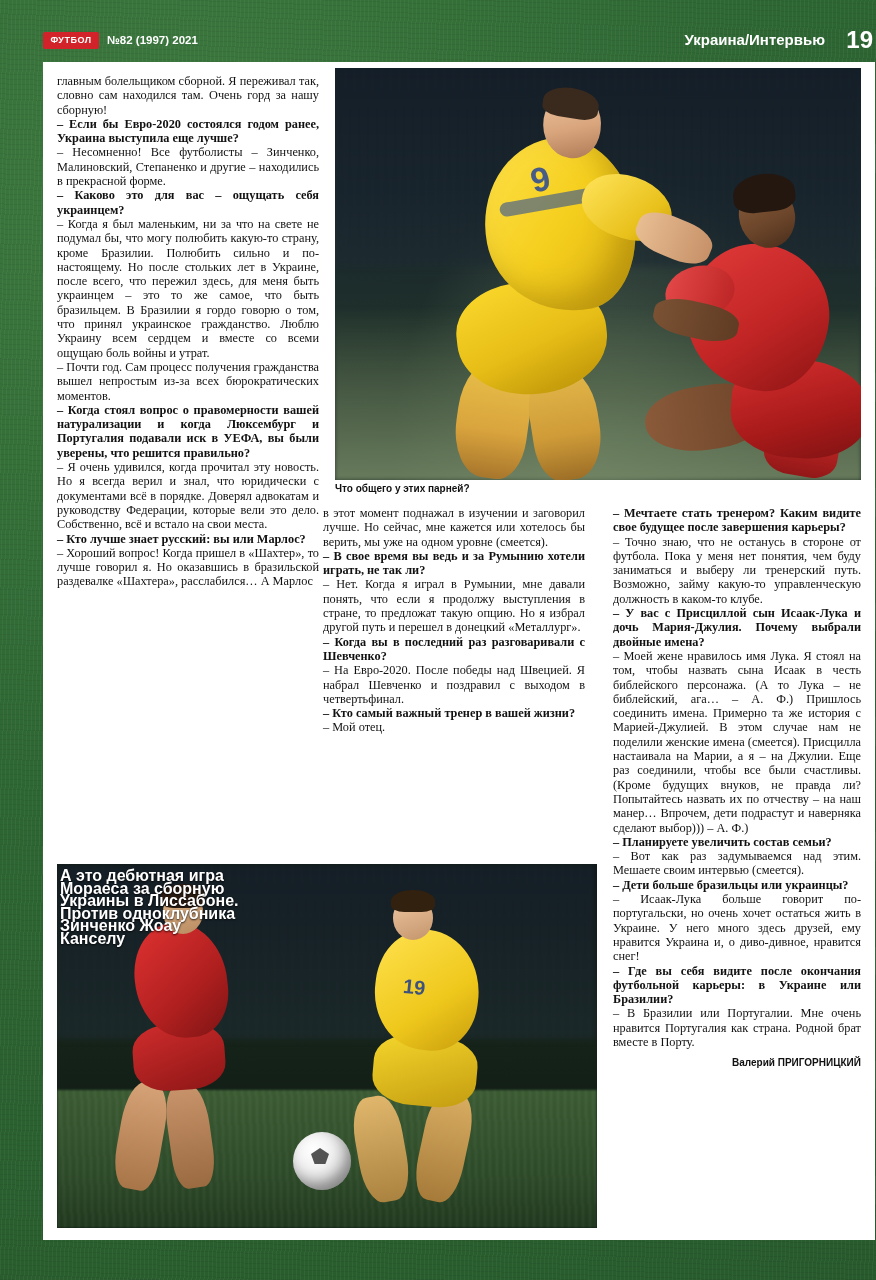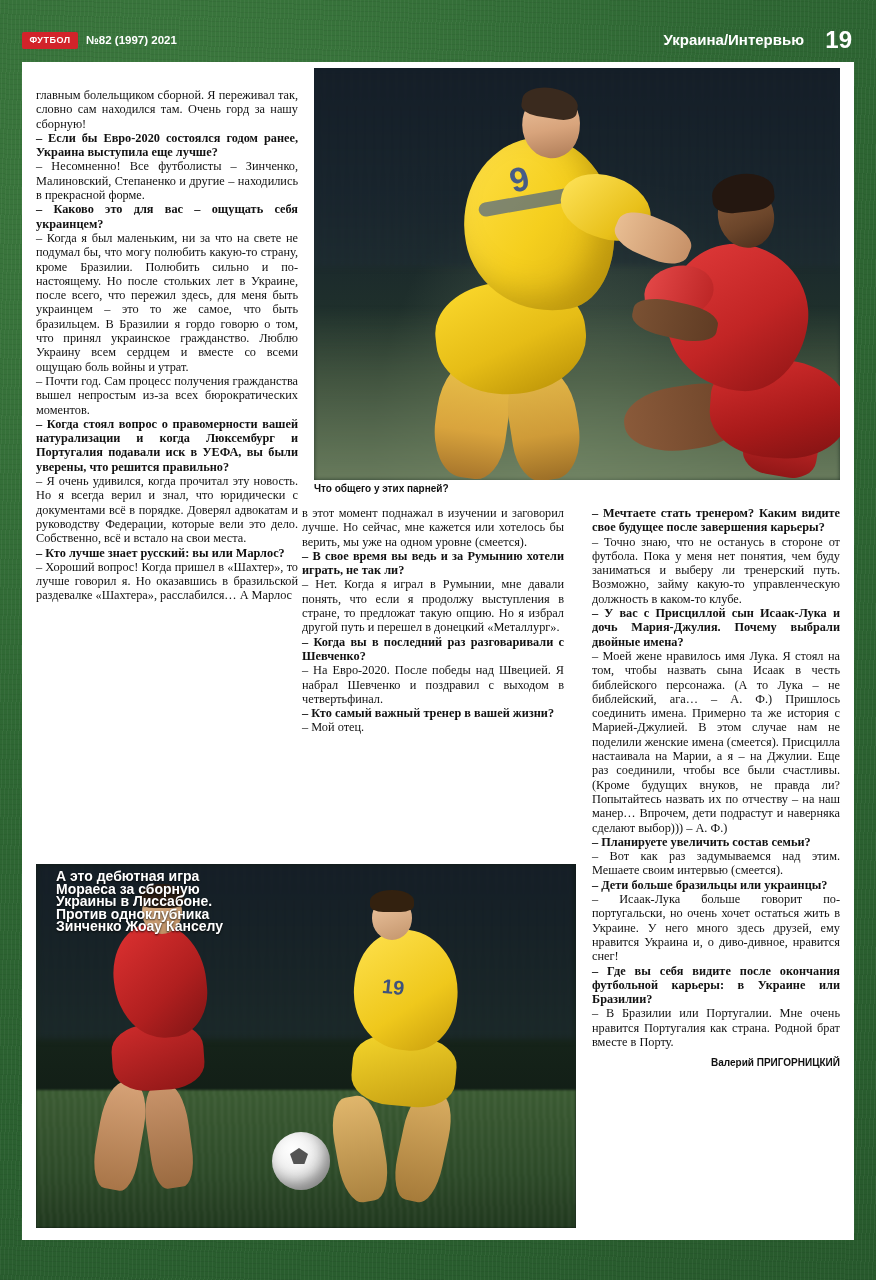--- a/index.html
+++ b/index.html
@@ -21,20 +21,21 @@
     background:
       repeating-linear-gradient(92deg, rgba(255,255,255,0.045) 0px, rgba(255,255,255,0.045) 1px, rgba(0,0,0,0) 1px, rgba(0,0,0,0) 4px),
       repeating-linear-gradient(2deg, rgba(0,0,0,0.05) 0px, rgba(0,0,0,0.05) 1px, rgba(0,0,0,0) 1px, rgba(0,0,0,0) 5px),
       radial-gradient(circle at 20% 15%, #3d7a3f 0%, #2e6733 45%, #27592c 100%);
     z-index: 0;
   }
   .page {
     position: absolute;
     inset: 0;
     z-index: 1;
+    margin-left: 21px;
   }
   
   .header {
     position: absolute;
     top: 30px;
     left: 0;
     width: 876px;
     height: 26px;
   }
   .logo-badge {
@@ -102,21 +103,21 @@
     color: #111111;
     hyphens: auto;
   }
   .col p {
     margin: 0;
     text-indent: 0;
   }
   .q {
     font-weight: bold;
   }
-  .col1 { left: 14px; top: 26px; width: 262px; }
+  .col1 { left: 14px; top: 12px; width: 262px; }
   .col2 { left: 280px; top: 444px; width: 262px; }
   .col3 { left: 570px; top: 444px; width: 248px; }
   .author {
     text-align: right;
     font-family: "Liberation Sans", sans-serif;
     font-size: 10px;
     font-weight: bold;
     margin-top: 7px;
   }
   
@@ -143,26 +144,26 @@
     left: 292px;
     top: 421px;
     width: 400px;
     font-family: "Liberation Sans", sans-serif;
     font-size: 10px;
     font-weight: bold;
     color: #111;
   }
   .caption-overlay {
     position: absolute;
-    left: 20px;
+    left: 3px;
     top: 6px;
     width: 190px;
     color: #ffffff;
     font-family: "Liberation Sans", sans-serif;
-    font-size: 14px;
+    font-size: 16px;
     font-weight: bold;
     line-height: 12.6px;
     text-shadow: 0 1px 2px rgba(0,0,0,0.85);
     z-index: 5;
   }
   
   .pitch-blur {
     position: absolute;
     inset: 0;
     background:

